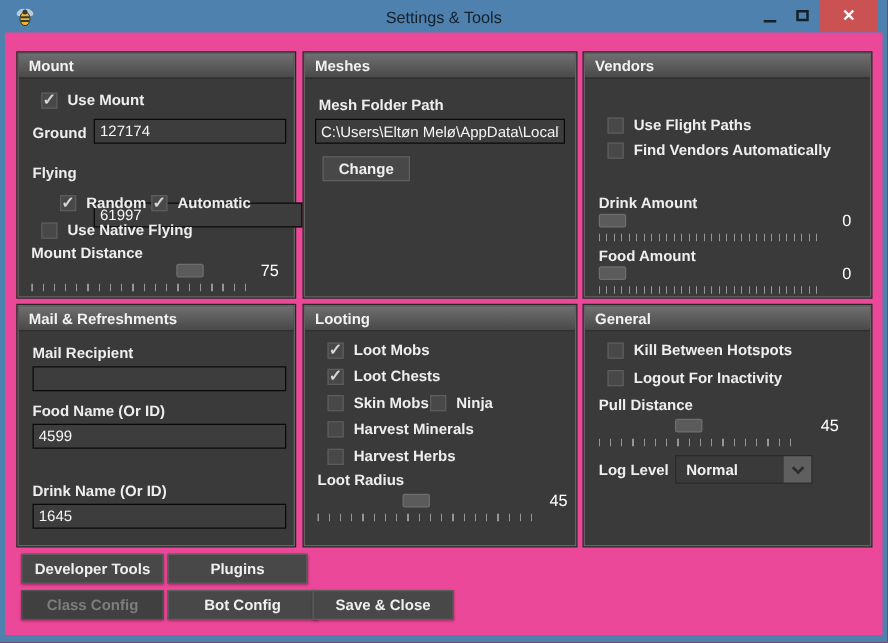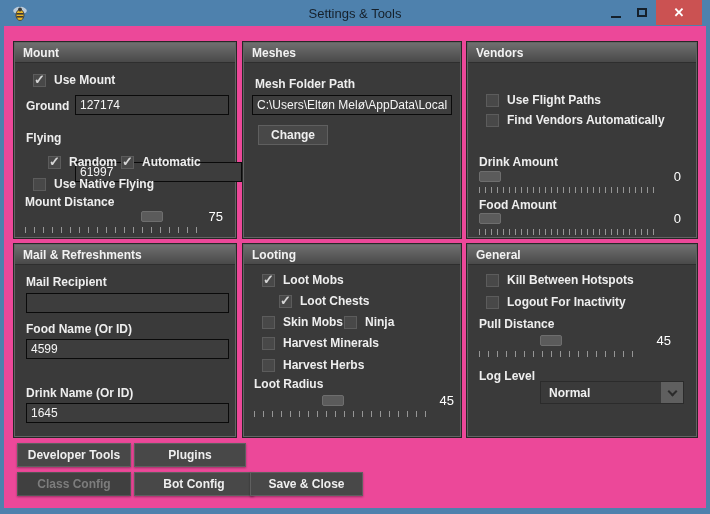--- a/index.html
+++ b/index.html
@@ -180,21 +180,21 @@
       <input class="ti" style="left: 11px; top: 158px; width: 203px;" value="1645">
     </div>
 
     <div class="g" style="left:239px;top:218px;width:218px;height:193px;">
       <div class="g-head">Looting</div>
 
       <label class="cb" style="left:18px;top:28px;">
         <span class="box checked"></span>
         <span class="cb-label">Loot Mobs</span>
       </label>
-      <label class="cb" style="left:18px;top:49px;margin-left:17px;">
+      <label class="cb" style="left:18px;top:49px;">
         <span class="box checked"></span>
         <span class="cb-label">Loot Chests</span>
       </label>
       <label class="cb" style="left:18px;top:70px;">
         <span class="box"></span>
         <span class="cb-label">Skin Mobs</span>
       </label>
       <label class="cb" style="left:100px;top:70px;">
         <span class="box"></span>
         <span class="cb-label">Ninja</span>
@@ -233,21 +233,21 @@
       <div class="lab" style="left:11px;top:72px;">Pull Distance</div>
       <div class="slider" style="left:11px;top:90px;width:192px;">
         <div class="track" style="width:158px;">
             <div class="handle" style="left: calc(45% - 9.9px);"></div>
           </div>
         <div class="ticks" style="width:158px;"></div>
         <div class="sval">45</div>
       </div>
 
       <div class="lab" style="left:11px;top:124px;">Log Level</div>
-      <div class="dd" style="left:72px;top:119px;width:144px;margin-top:17px;">
+      <div class="dd" style="left:72px;top:119px;width:110px;">
         <span class="dd-text">Normal</span>
         <span class="dd-arrow">
             <span class="chev"></span>
           </span>
       </div>
     </div>
 
     <button class="btn" style="left:13px;top:417px;width:114px;">Developer Tools</button>
     <button class="btn" style="left:130px;top:417px;width:112px;">Plugins</button>
     <button class="btn disabled" style="left:13px;top:446px;width:114px;">Class Config</button>

